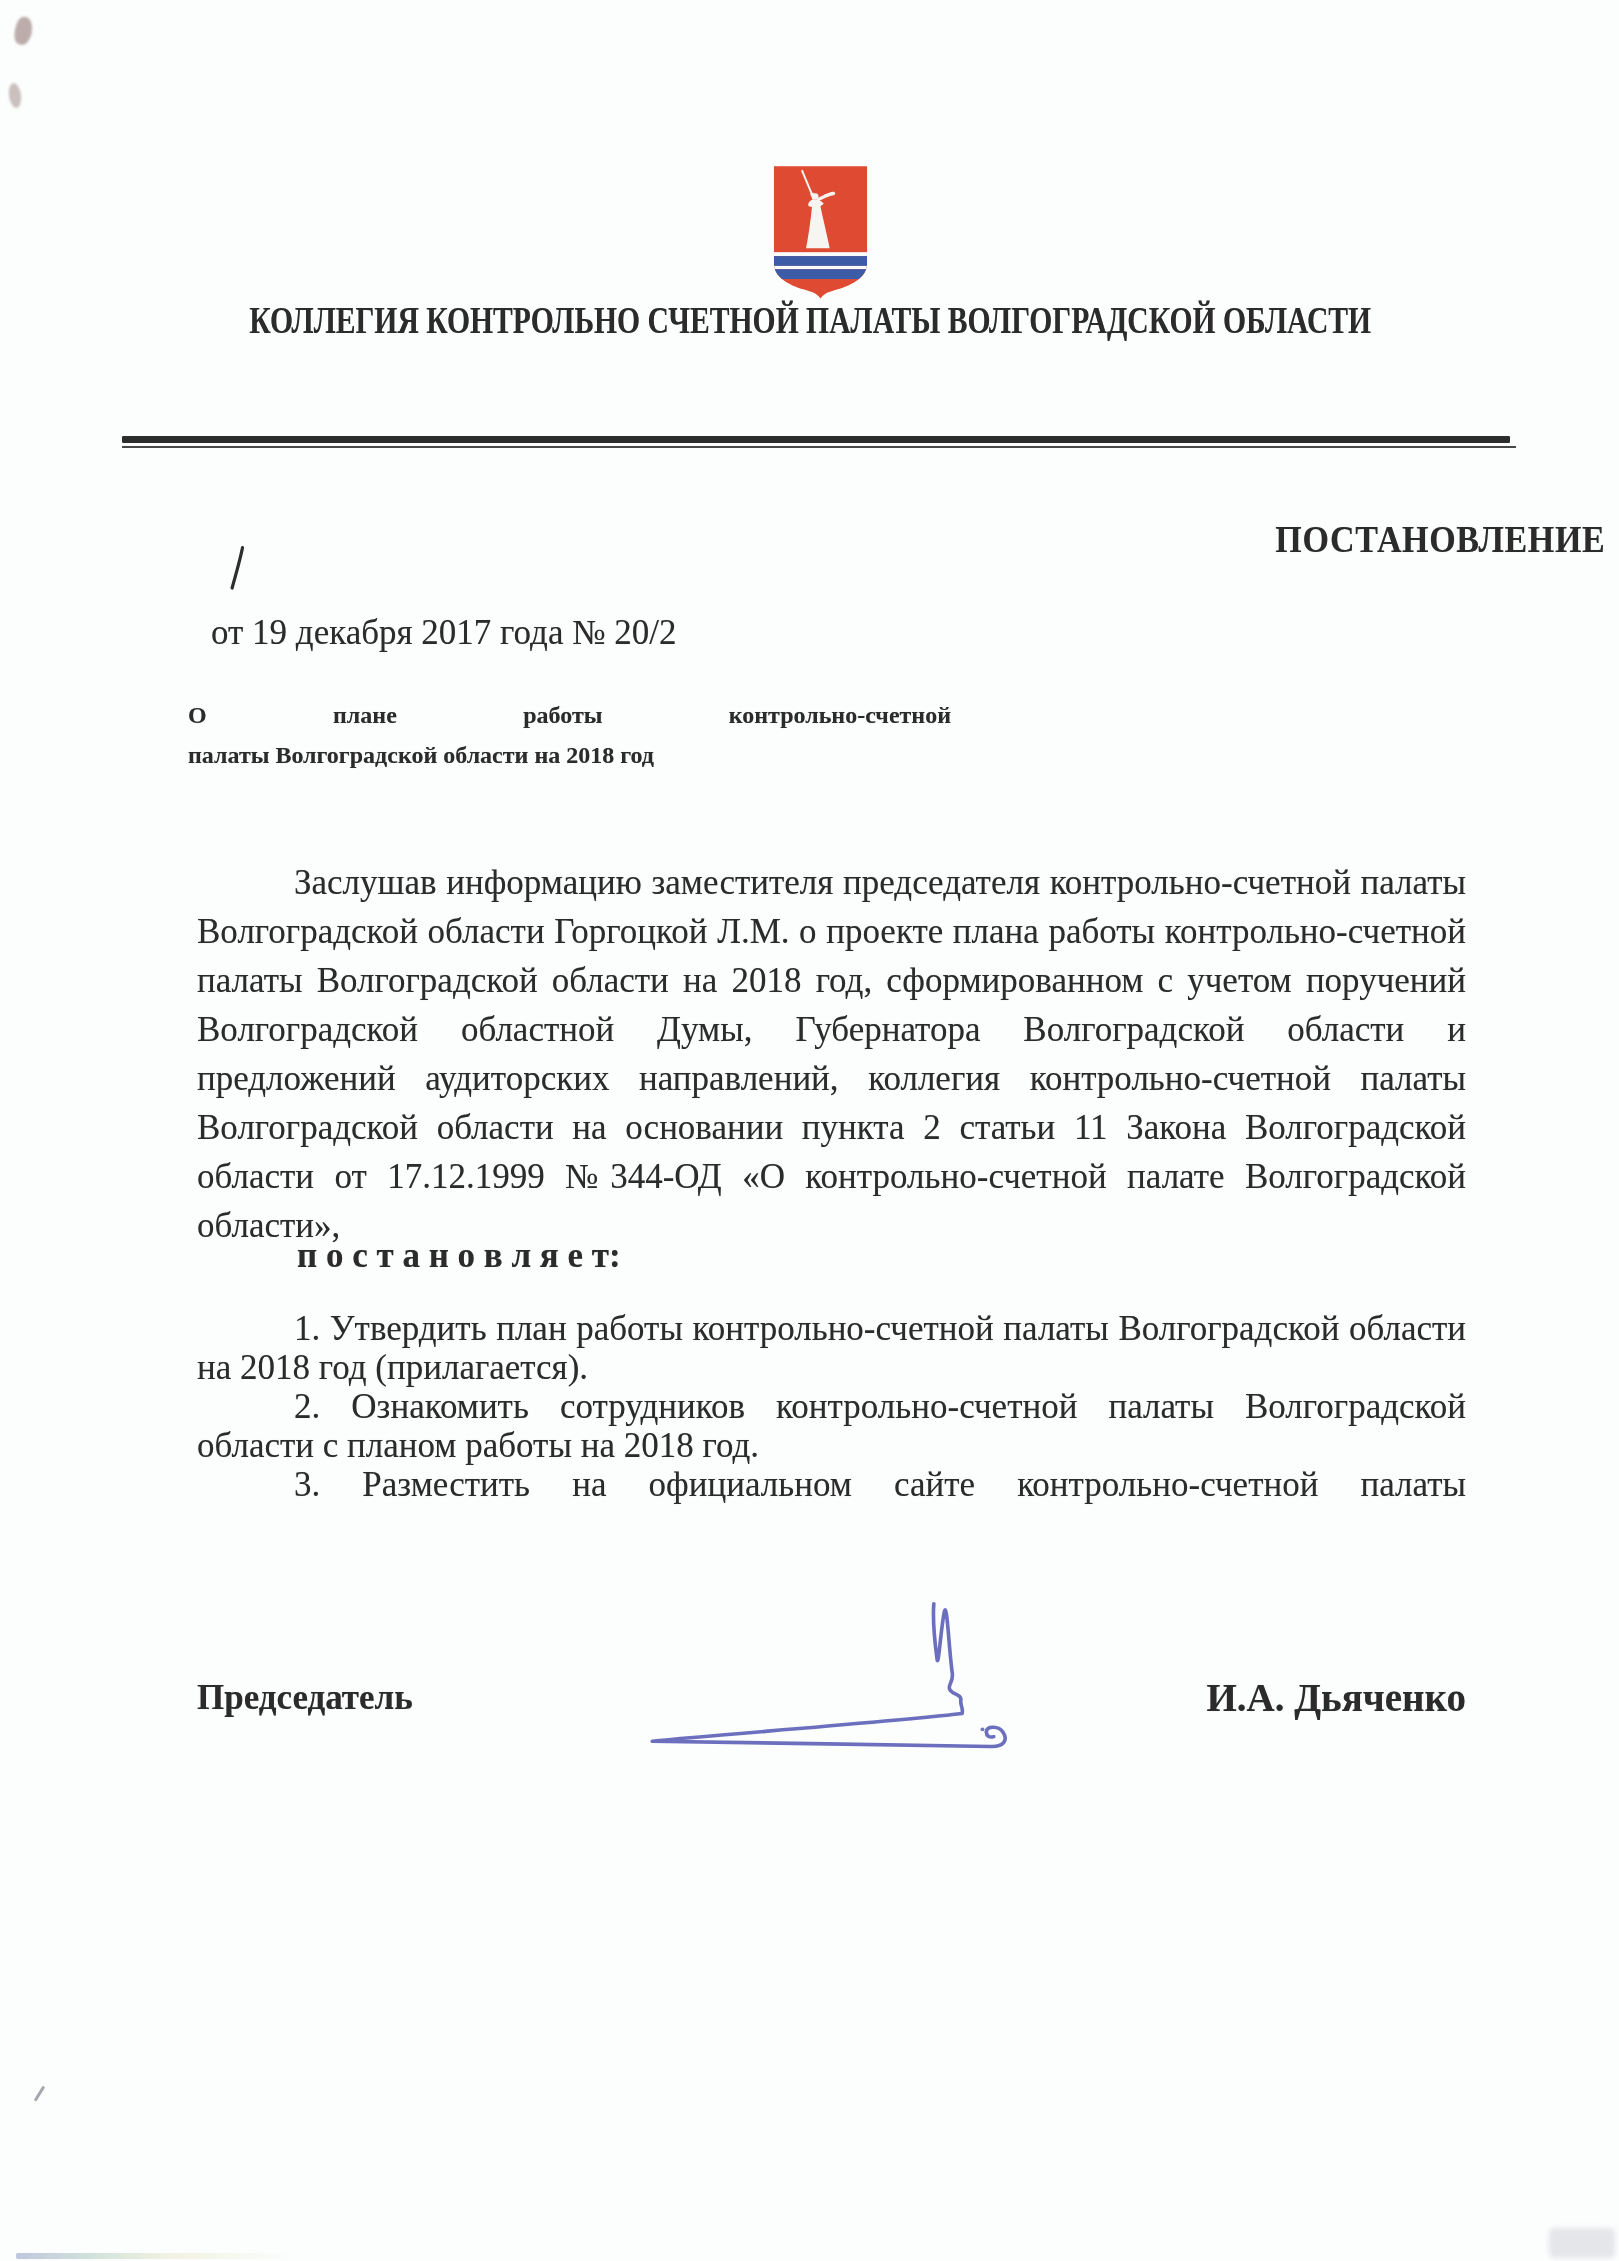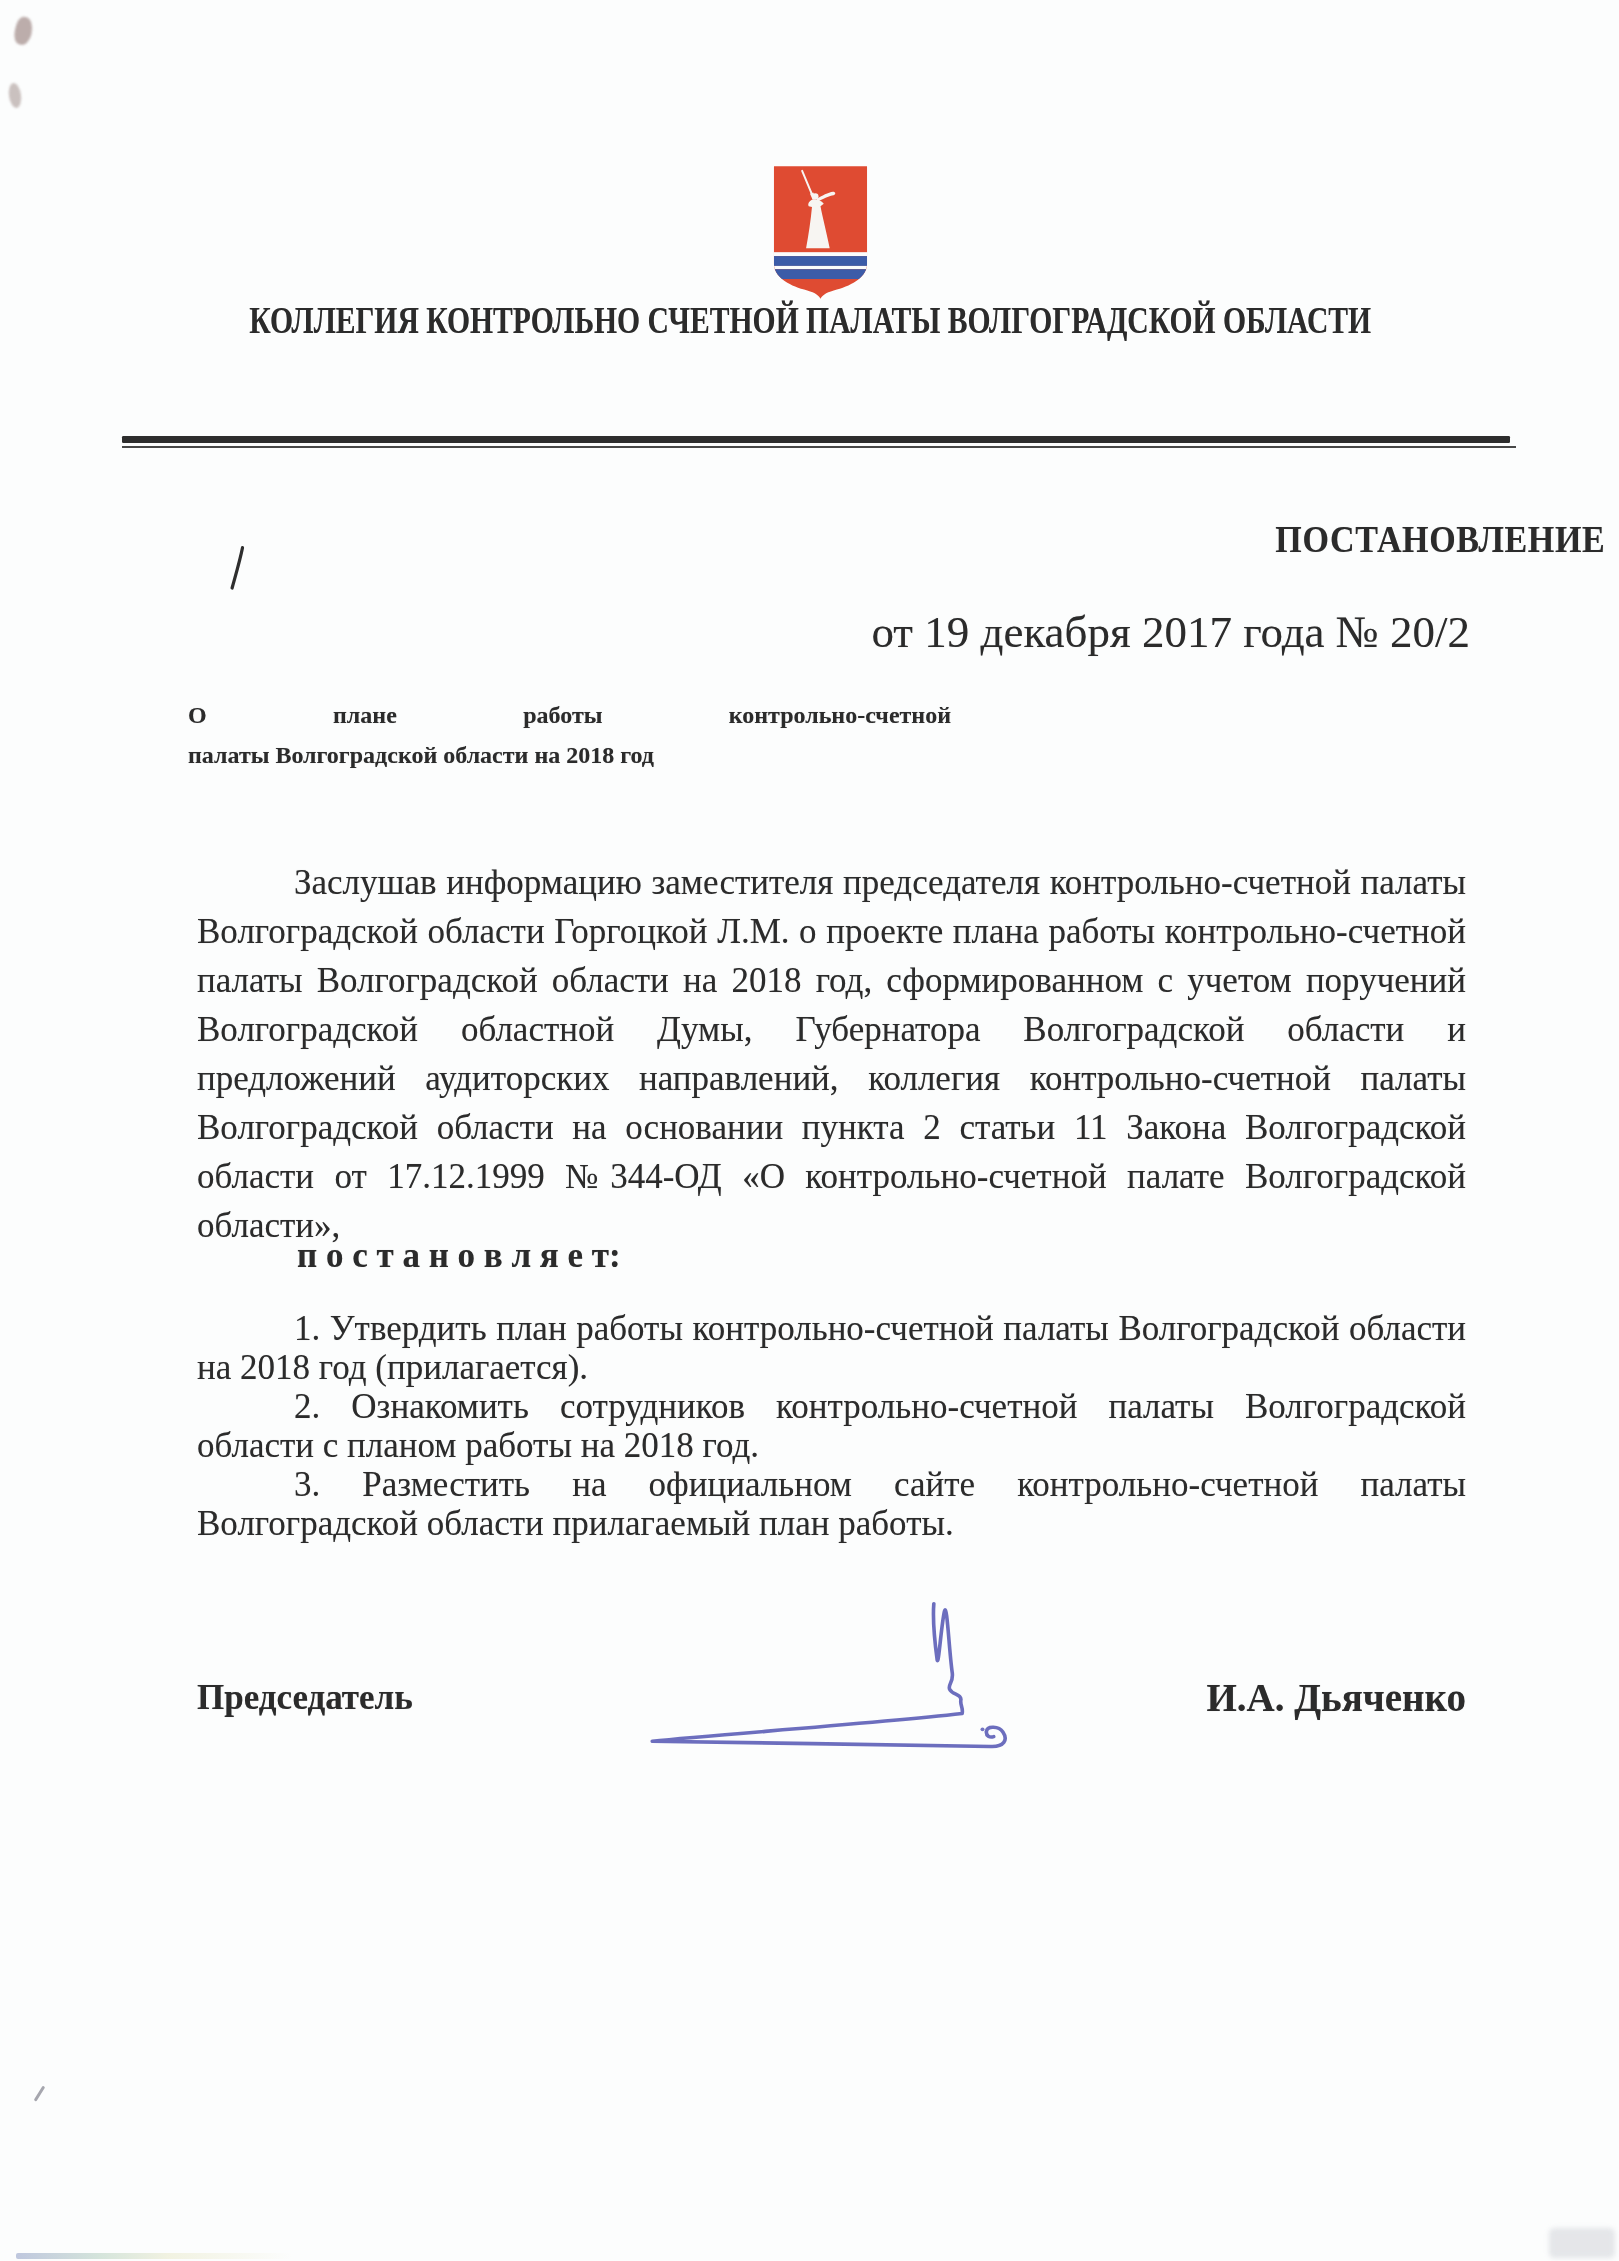--- a/index.html
+++ b/index.html
@@ -18,21 +18,21 @@
     top:301px; left:0; width:1620px; text-align:center;
     font-weight:bold; font-size:38px; white-space:nowrap; line-height:39px;
   }
   .condense { display:inline-block; transform:scaleX(0.78); transform-origin:center; }
   .rule-thick { top:436px; left:122px; width:1388px; height:7.2px; background:#2d2d2d; border-radius:1.3px; }
   .rule-thin  { top:446px; left:122px; width:1394px; height:2px; background:#474747; }
 
   
   .doc-title { top:520px; left:0; width:1620px; text-align:right; font-weight:bold; font-size:37px; line-height:39px; }
   .doc-title .condense2 { display:inline-block; transform:scaleX(0.92); transform-origin:center; letter-spacing:0.7px; }
-  .date-line { top:613px; left:201px; width:1269px; font-size:45px; line-height:39px;text-align:right; }
+  .date-line { top:613px; left:211px; width:1269px; font-size:35px; line-height:39px; }
 
   
   .subject { top:695px; left:188px; width:763px; font-weight:bold; font-size:24px; line-height:40px; }
 
   
   .preamble { top:858px; left:197px; width:1269px; font-size:35px; line-height:49px; }
   .resolves { top:1236px; left:197px; width:1269px; font-size:35px; line-height:39px; font-weight:bold; text-indent:100px; }
   .items    { top:1309px; left:197px; width:1269px; font-size:35px; line-height:39px; }
 
   .jline { text-align:justify; text-align-last:justify; }
@@ -123,21 +123,20 @@
   </div>
 
   <div class="abs resolves soft">п о с т а н о в л я е т:</div>
 
   <div class="abs items soft">
     <div class="jline indent">1. Утвердить план работы контрольно-счетной палаты Волгоградской области</div>
     <div>на 2018 год (прилагается).</div>
     <div class="jline indent">2. Ознакомить сотрудников контрольно-счетной палаты Волгоградской</div>
     <div>области с планом работы на 2018 год.</div>
     <div class="jline indent">3. Разместить на официальном сайте контрольно-счетной палаты</div>
-    <div>Волгоградской области прилагаемый план работы.</div>
   </div>
 
   <div class="abs sig-title soft">Председатель</div>
   <div class="abs sig-name soft">И.А. Дьяченко</div>
 
   <svg class="abs sig-svg" width="421" height="191" viewBox="0 0 640 290">
     <path d="M471,45 C469,70 472,100 476,130
              C478,142 482,80 487,57
              C491,40 494,115 499,150
              C501,165 492,168 495,175

